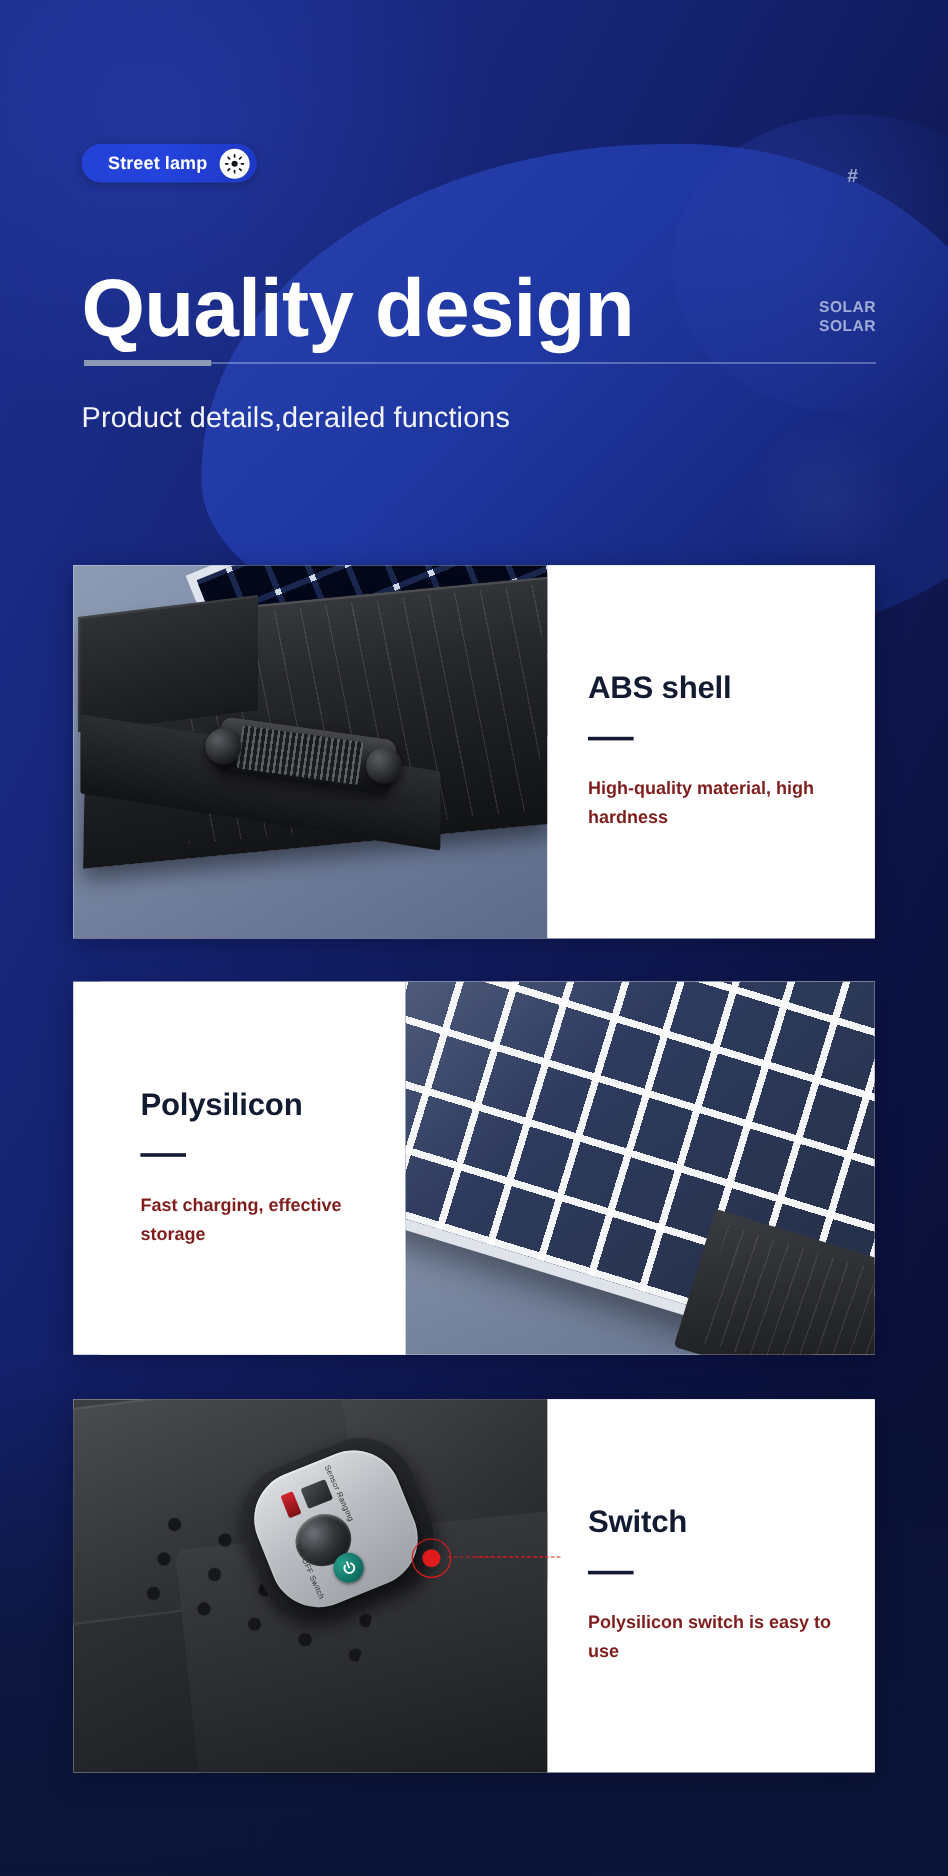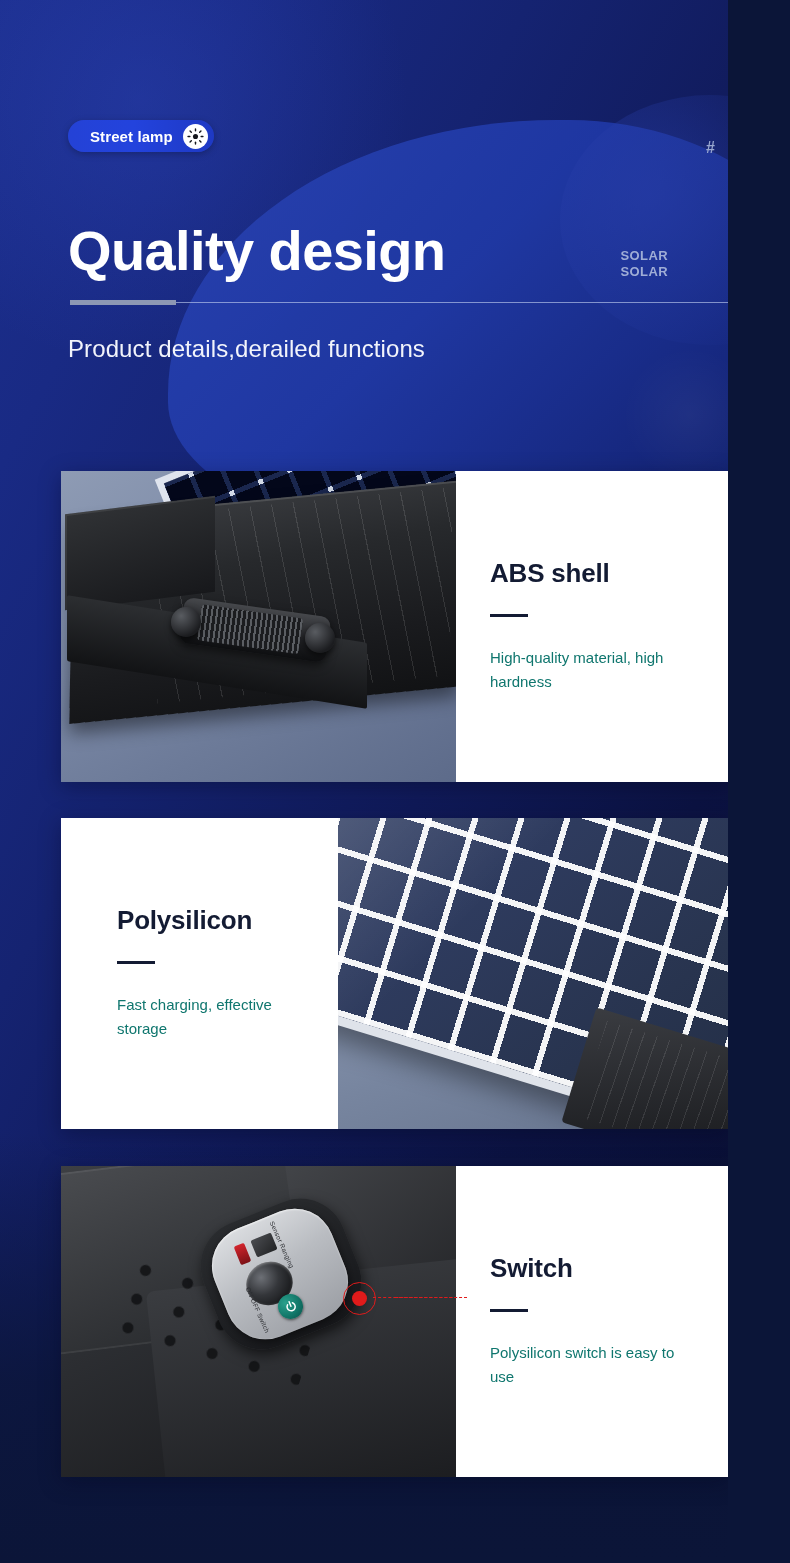--- a/index.html
+++ b/index.html
@@ -7,21 +7,21 @@
 
   html, body {
     width:790px; height:1563px;
     background:#0b1538;
     font-family:"Liberation Sans", sans-serif;
     -webkit-font-smoothing:antialiased;
   }
 
   .page {
     position:relative;
-    width:728px; height:1563px;
+    width:790px; height:1563px;
     overflow:hidden;
     background:
       linear-gradient(118deg,
         #1c2f8e 0%,
         #192a84 16%,
         #152371 34%,
         #101a59 54%,
         #0c1343 72%,
         #0a1036 88%,
         #090e30 100%);
@@ -92,21 +92,21 @@
 
   .hash {
     position:absolute; left:706px; top:139px;
     color:#98a6cf; font-size:16px; font-weight:bold;
     letter-spacing:0;
   }
 
   .h1 {
     position:absolute; left:68px; top:223px;
     color:#ffffff;
-    font-size:56px; font-weight:bold;
+    font-size:68px; font-weight:bold;
     letter-spacing:-.6px; line-height:1;
     white-space:nowrap;
   }
 
   .brand {
     position:absolute; right:60px; top:248px;
     color:#9fadd6;
     font-size:13px; font-weight:bold;
     line-height:1.22;
     letter-spacing:.4px;
@@ -167,23 +167,23 @@
     font-size:26px; font-weight:bold;
     letter-spacing:-.2px;
     line-height:1.1;
   }
   .card-rule {
     width:38px; height:3px;
     background:#131b33;
     margin:26px 0 29px 0;
   }
   .card-desc {
-    color:#0f766e;
+    color:#7f1d1d;
     font-size:15px; line-height:1.62;
-    font-weight:normal;
+    font-weight:bold;
     max-width:240px;
   }
 
   
   .ph1 { background:linear-gradient(150deg,#8e9bb4 0%, #7b89a6 38%, #6c7a98 68%, #5d6b8a 100%); }
   .ph1 .panel-edge {
     position:absolute; right:-40px; top:-52px;
     width:300px; height:230px;
     background:
       repeating-linear-gradient(90deg,#1d2a52 0 26px, #e8ecf3 26px 31px),

